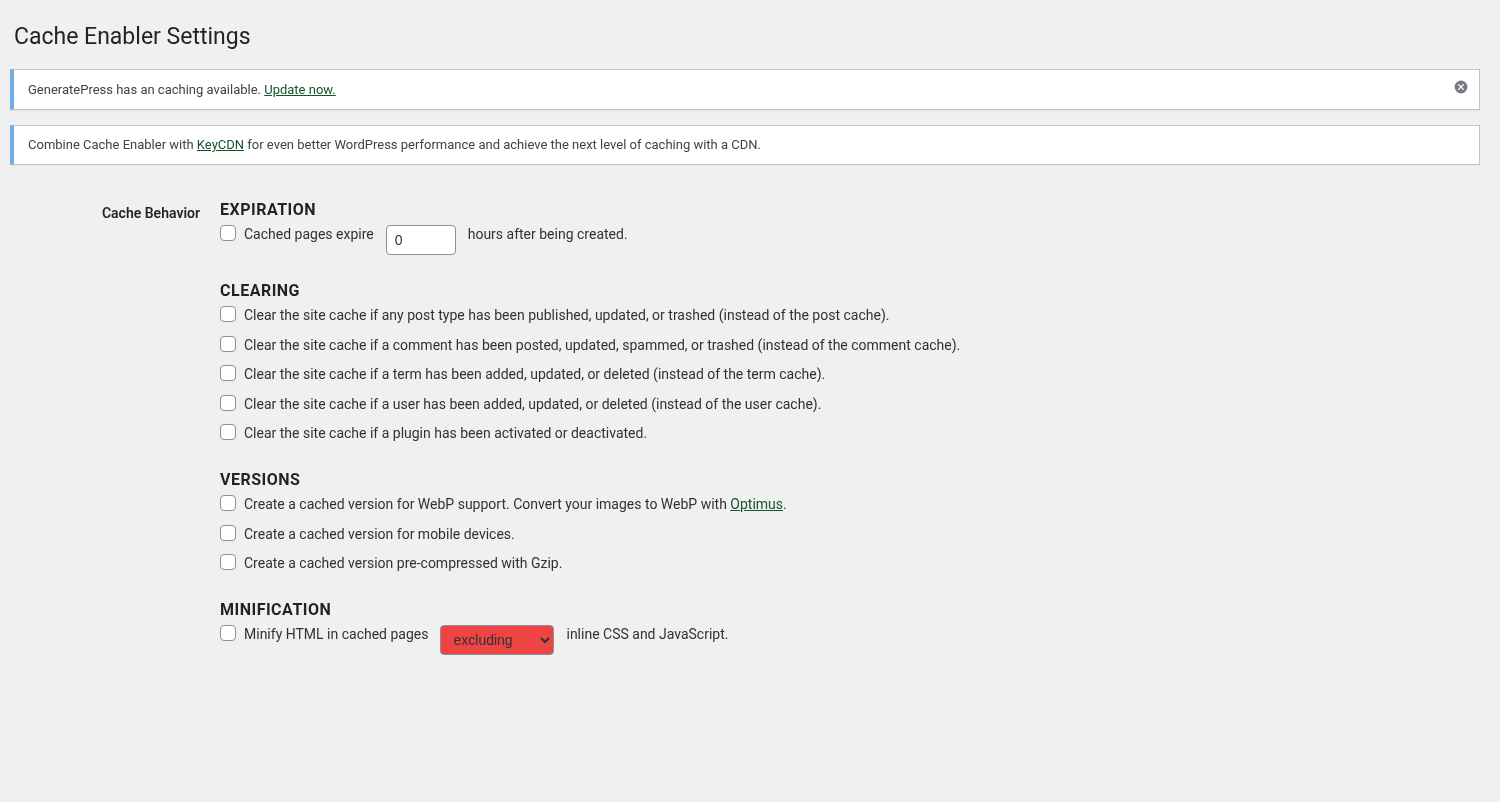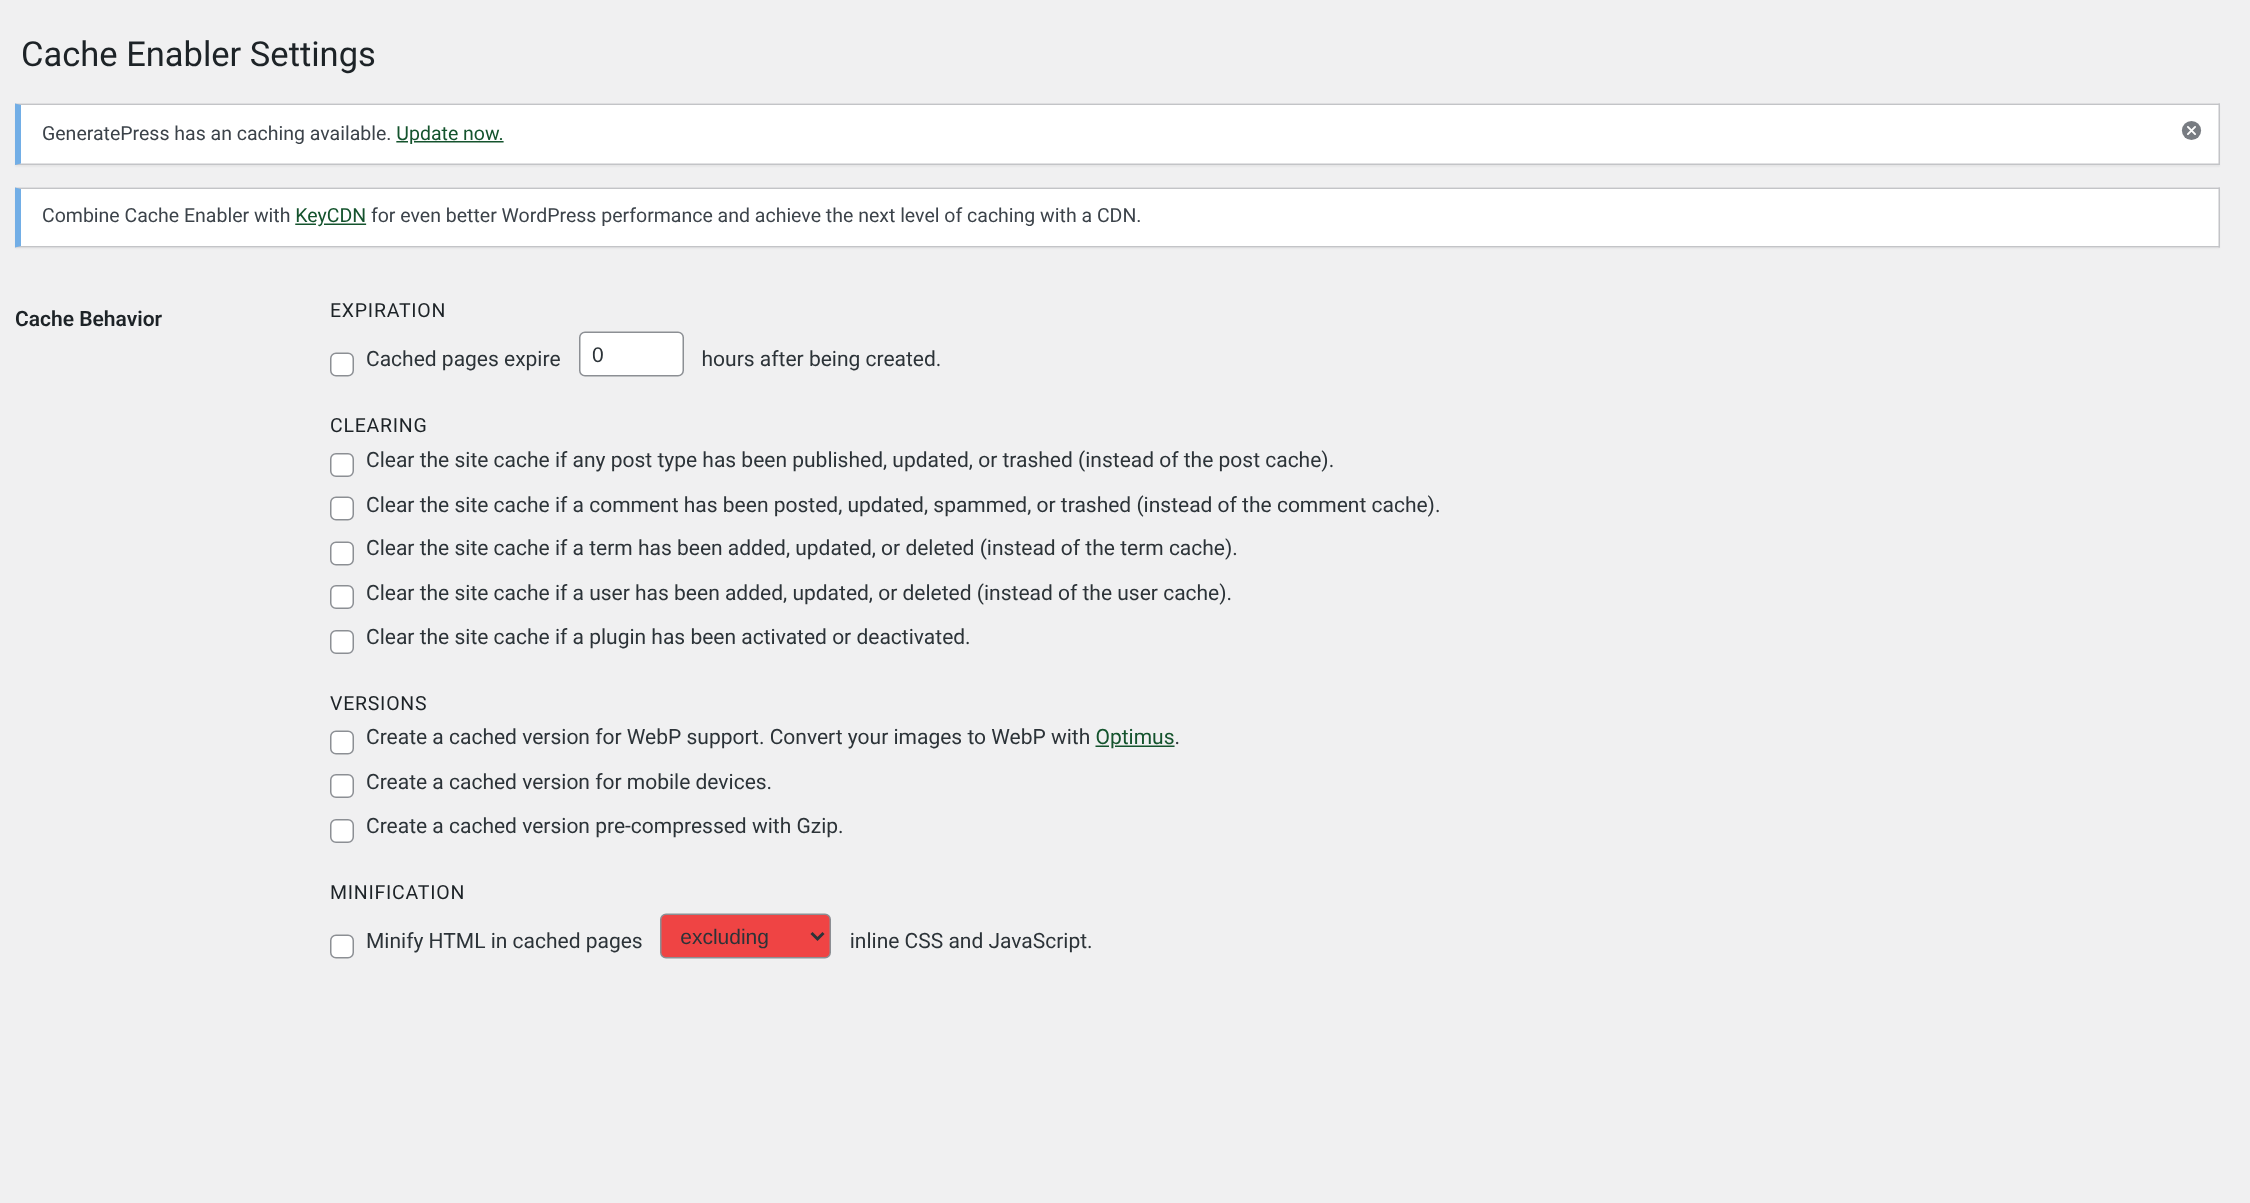--- a/index.html
+++ b/index.html
@@ -50,43 +50,43 @@
   }
   .notice-dismiss svg { display: block; }
   .form-table {
     border-collapse: collapse;
     width: 100%;
     clear: both;
     margin-top: 20px;
   }
   .form-table th {
     vertical-align: top;
-    text-align: left;
+    text-align: right;
     padding: 20px 10px 20px 0;
     width: 200px;
     font-weight: 600;
     font-size: 14px;
     color: #1d2327;
   }
   .form-table td {
     padding: 15px 10px;
     font-size: 14px;
     vertical-align: top;
   }
   .subheading {
-    font-size: 13px;
+    font-size: 16px;
     letter-spacing: 0.5px;
     color: #1d2327;
     margin: 0 0 6px 0;
-    font-weight: 400;
+    font-weight: 700;
   }
   .subheading.mt { margin-top: 26px; }
   .opt-row {
     display: flex;
-    align-items: flex-end;
+    align-items: flex-start;
     gap: 8px;
     margin: 4px 0 10px 0;
     font-size: 14px;
     color: #2c3338;
     line-height: 1.4;
   }
   .opt-row label { cursor: default; }
   input[type="checkbox"] {
     appearance: none;
     width: 16px;

